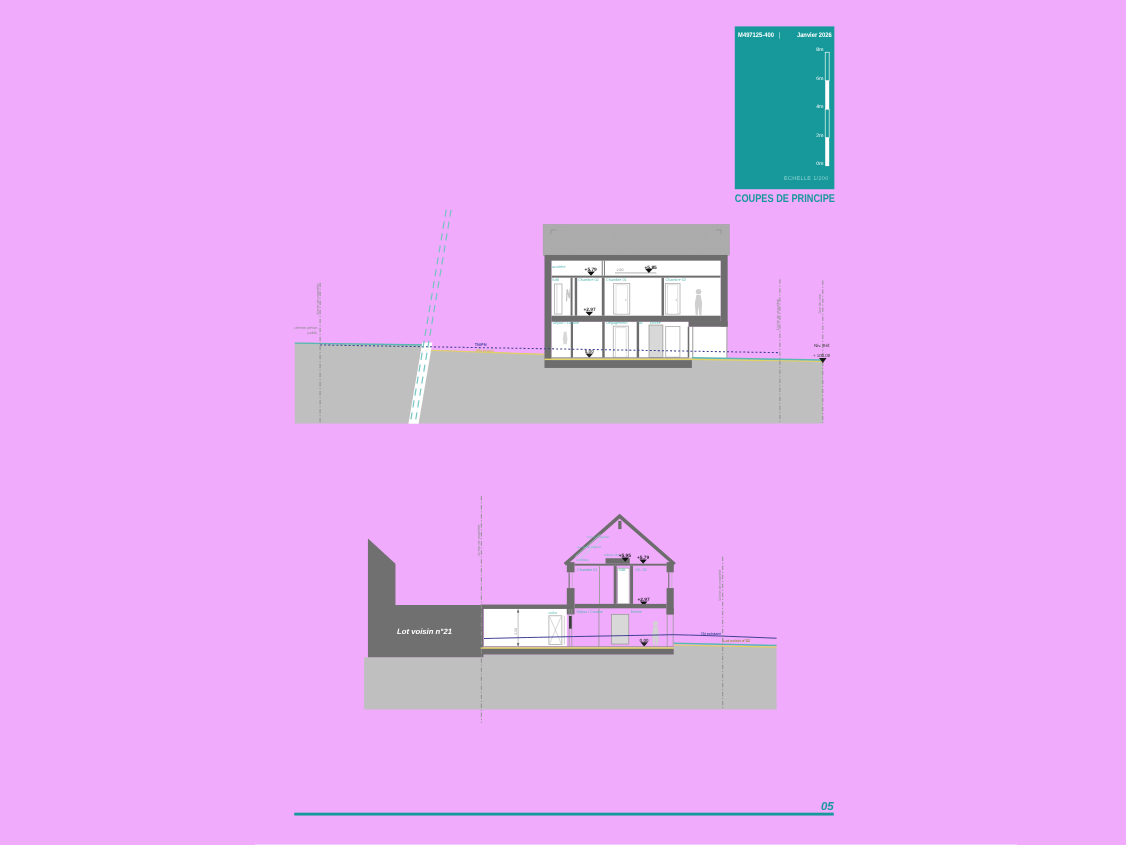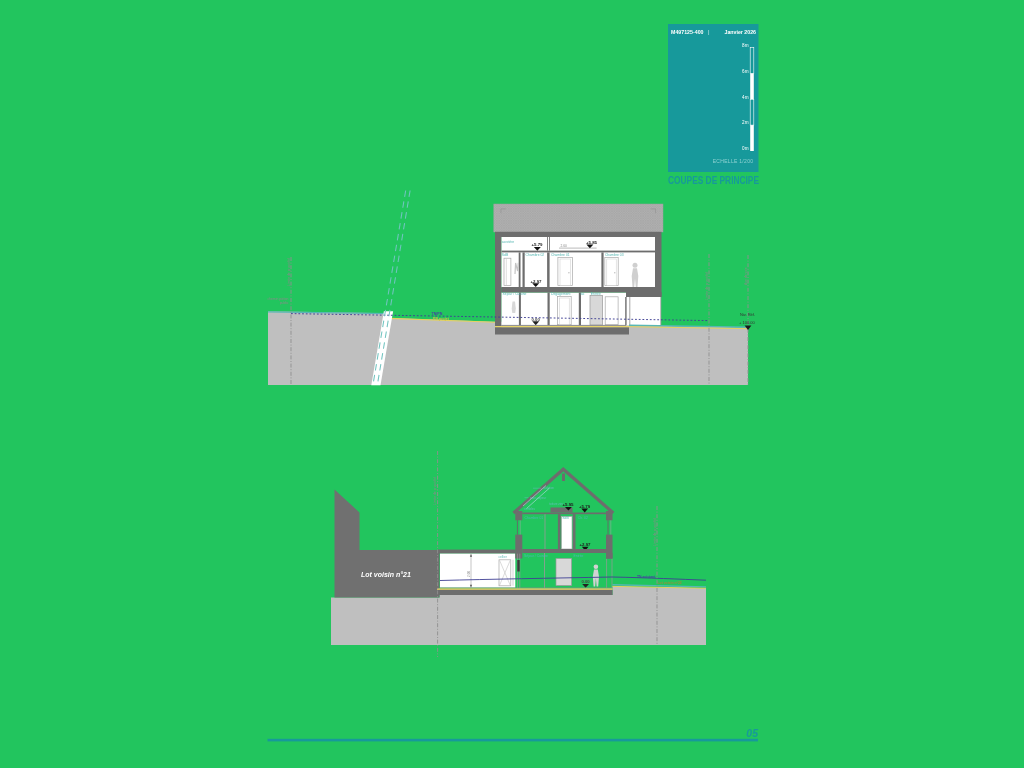--- a/index.html
+++ b/index.html
@@ -1,17 +1,17 @@
 <!DOCTYPE html>
 <html><head>
 <meta charset="utf-8">
 <style>
 html,body{margin:0;padding:0;background:#ffffff;width:1024px;height:768px;overflow:hidden}
 *{font-family:"Liberation Sans",sans-serif}
-#page{position:relative;width:1024px;height:768px;background:#22c55e}
+#page{position:relative;width:1024px;height:768px;background:#f0abfc}
 svg{position:absolute;top:0;left:0}
 </style>
 </head>
 <body>
 <div id="page">
 <svg width="1024" height="768" viewBox="0 0 1024 768">
 <defs>
 <pattern id="hatch" width="2.4" height="2.4" patternUnits="userSpaceOnUse">
 <rect width="2.4" height="2.4" fill="#b0b0b0"></rect>
 <line x1="0" y1="0" x2="2.4" y2="2.4" stroke="#a4a4a4" stroke-width="0.55"></line>

